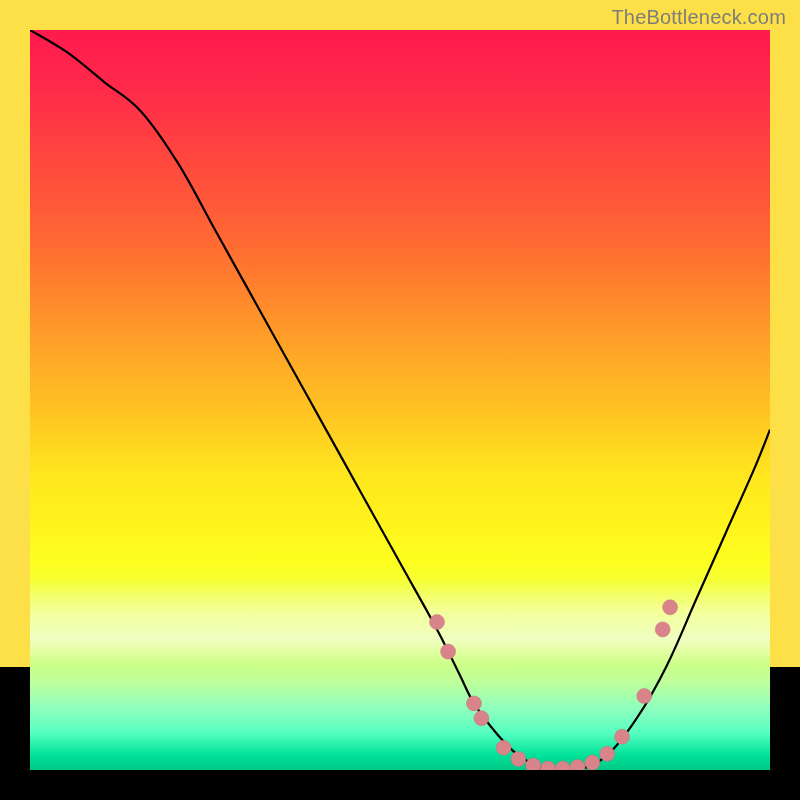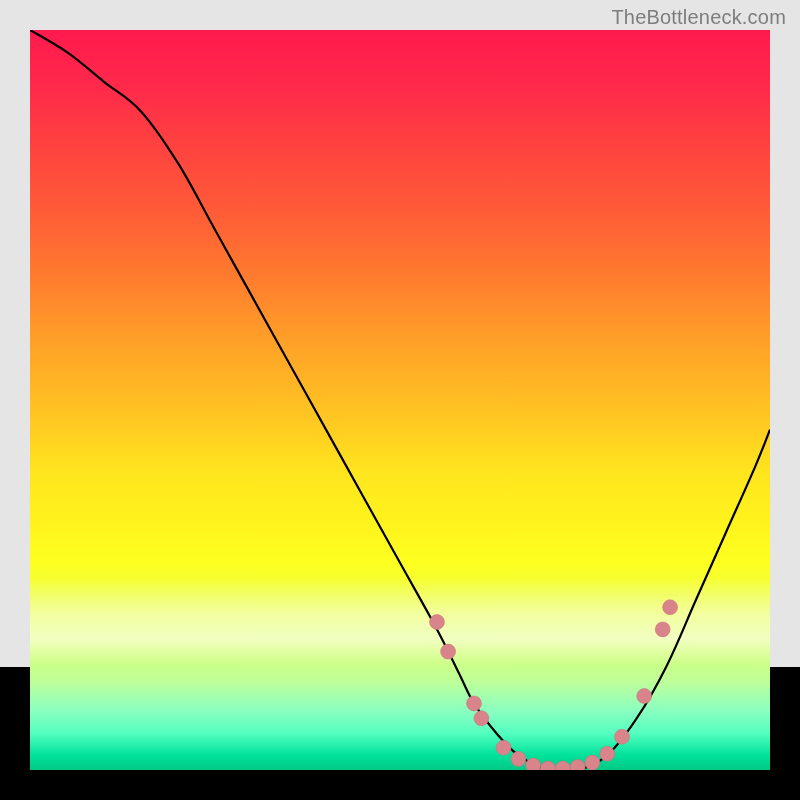--- a/index.html
+++ b/index.html
@@ -10,21 +10,21 @@
     background: #000;
     overflow: hidden;
     font-family: Arial, Helvetica, sans-serif;
   }
   .frame {
     position: absolute;
     top: 0;
     left: 0;
     width: 800px;
     height: 667px;
-    background: #e5e5e5;
+    background: #fde047;
   }
   .plot-area {
     position: absolute;
     top: 30px;
     left: 30px;
     width: 740px;
     height: 740px;
     overflow: hidden;
   }
   .gradient {

